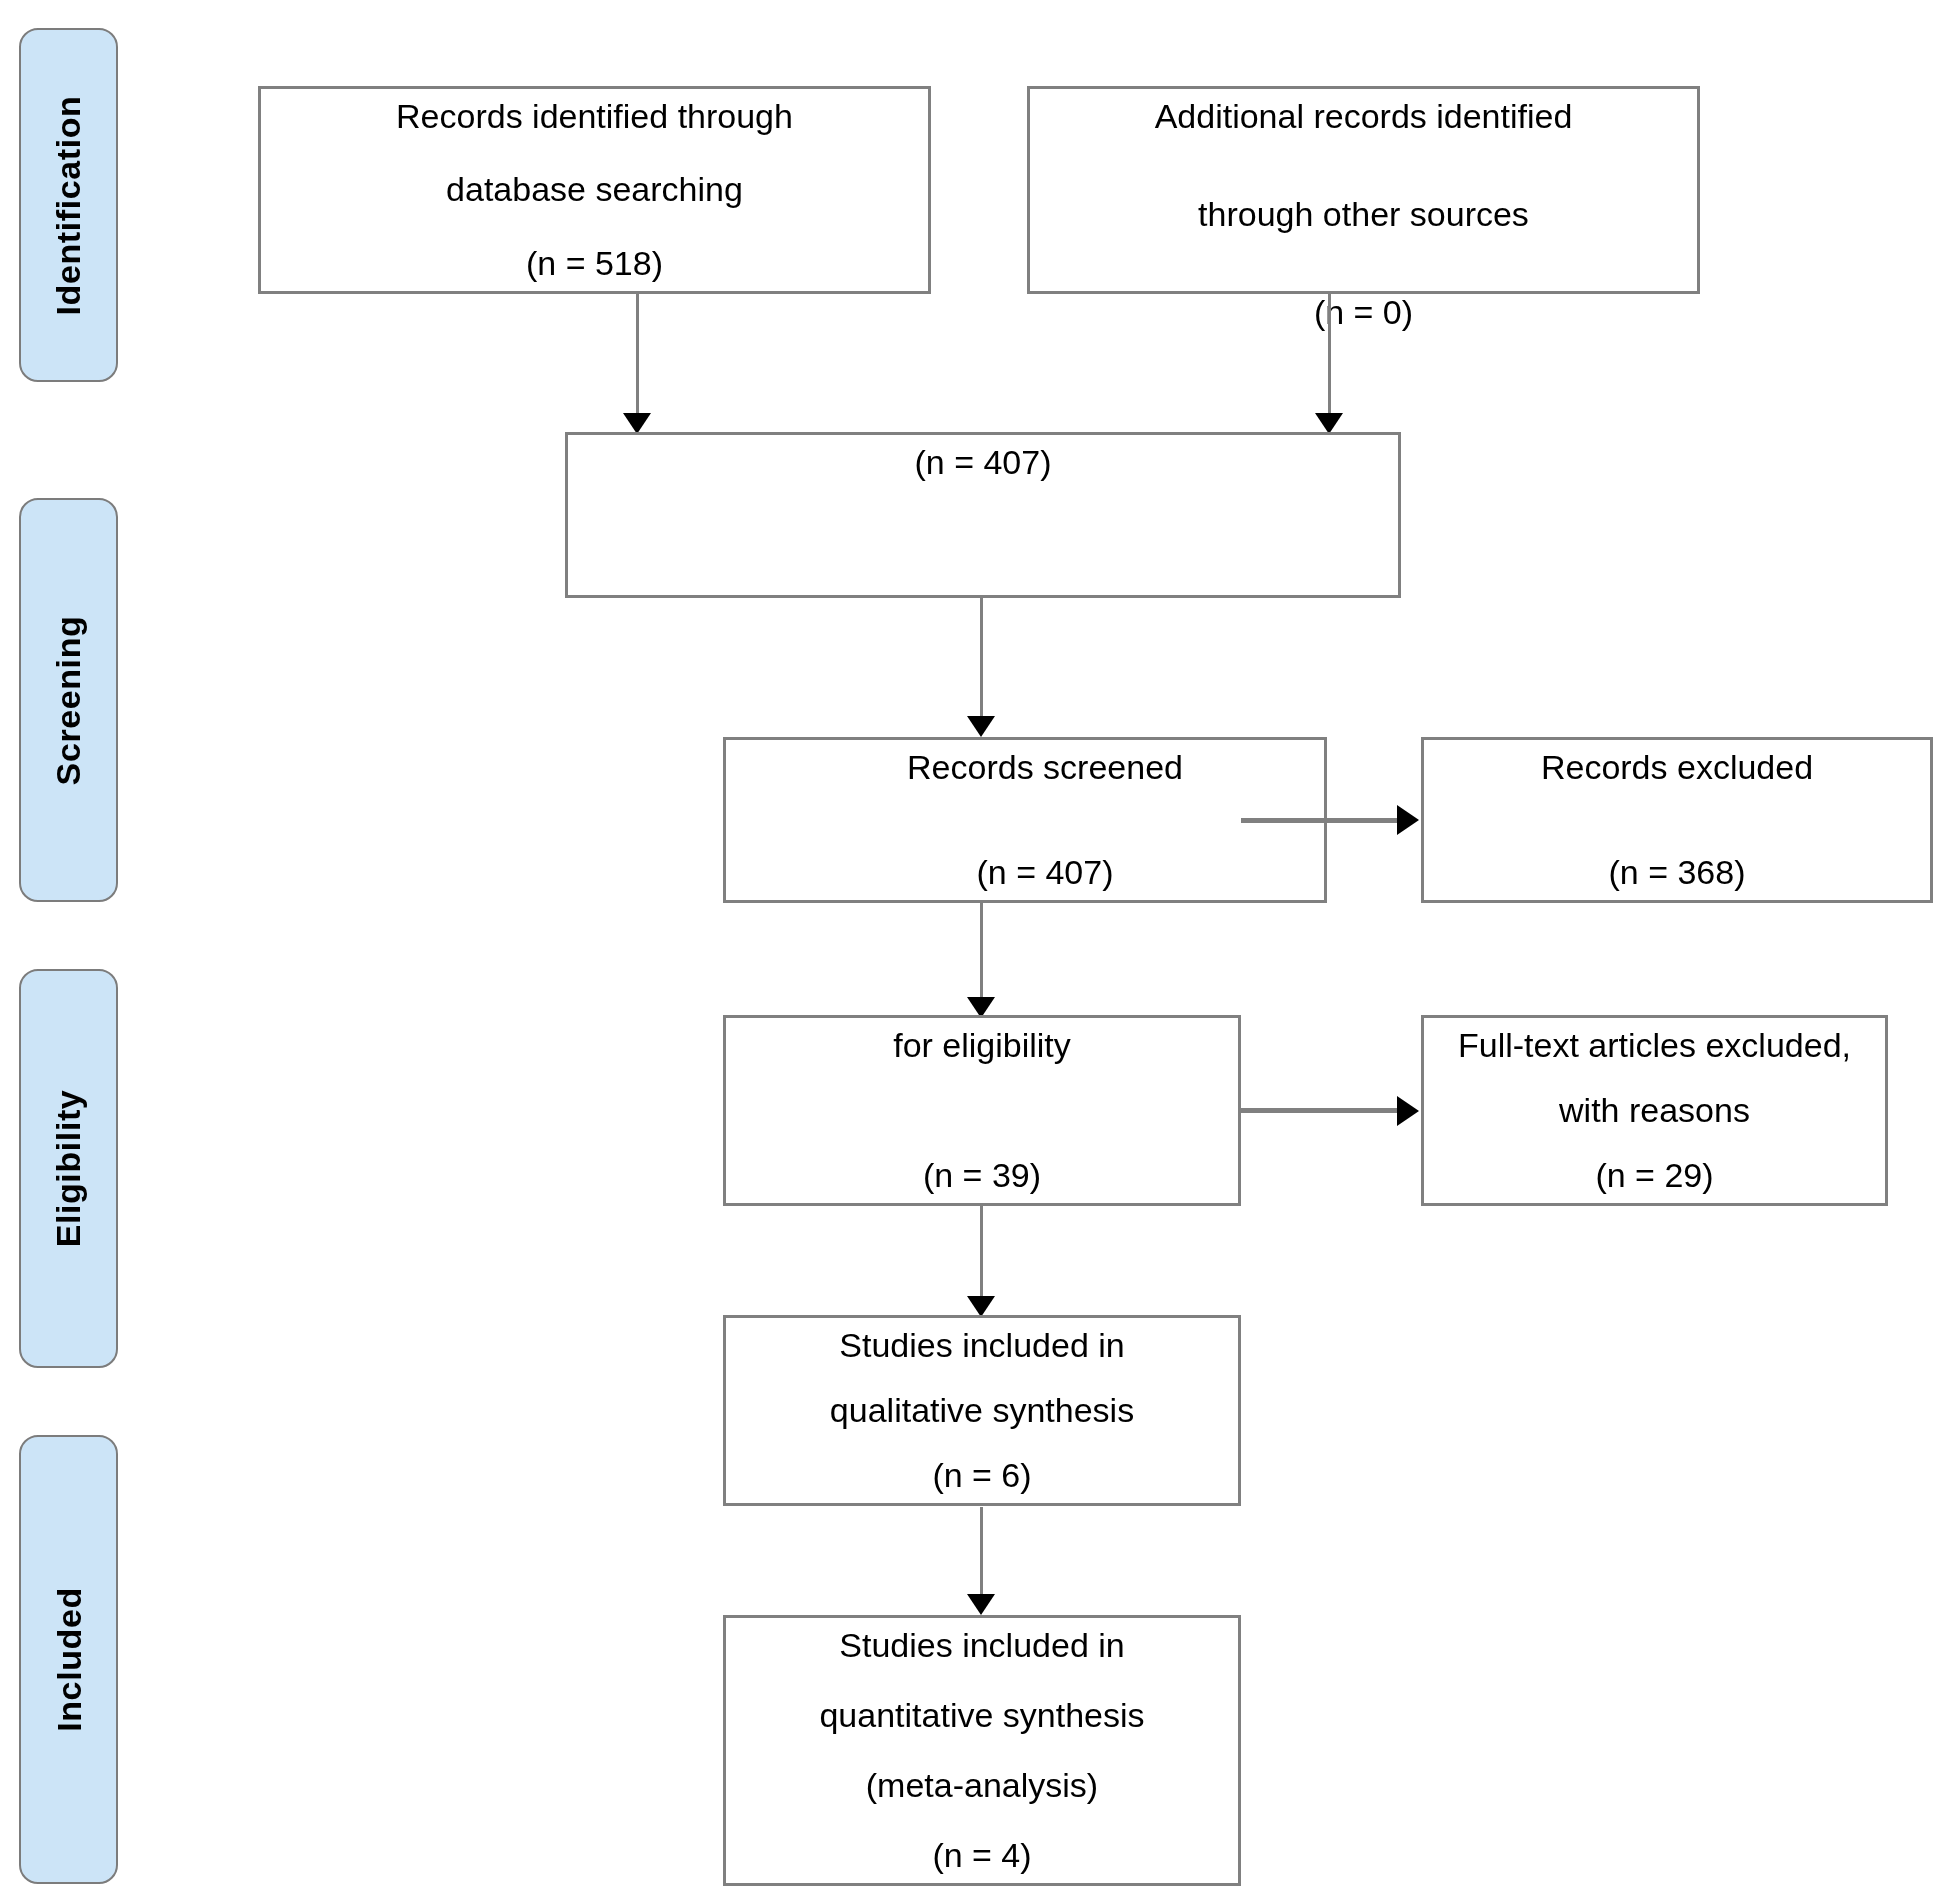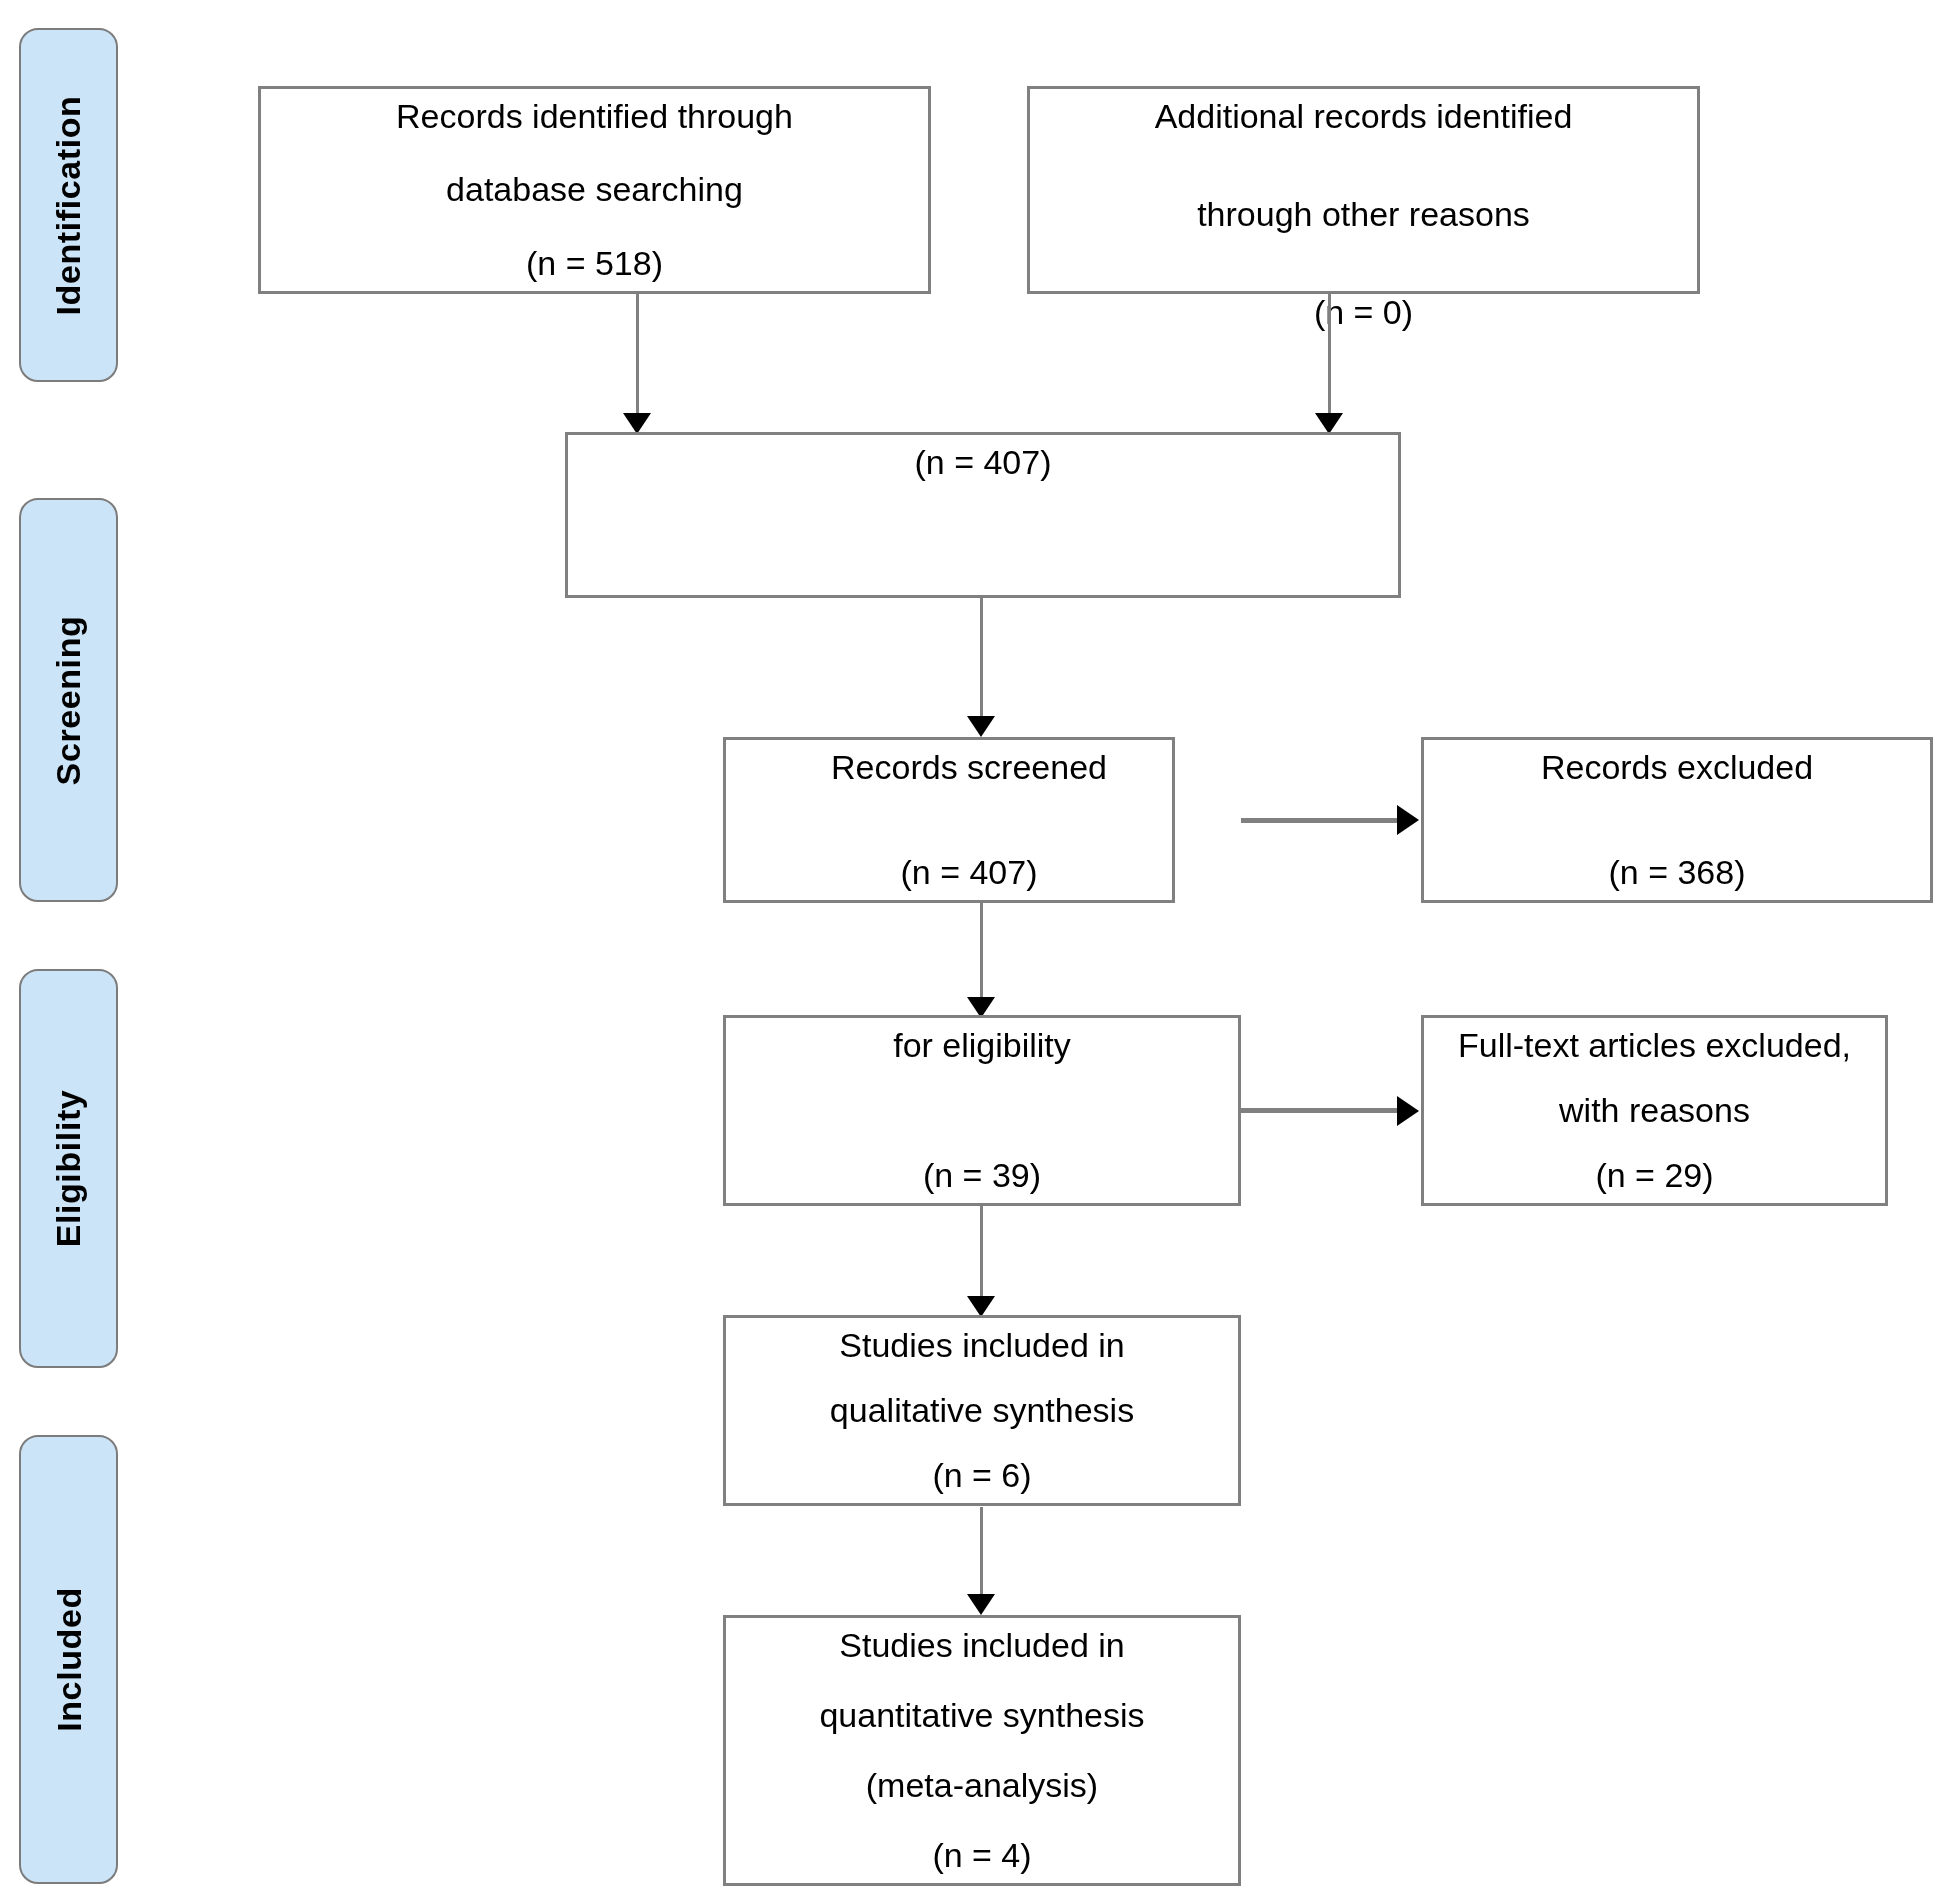--- a/index.html
+++ b/index.html
@@ -79,38 +79,38 @@
   </div>
 
   <div class="flow-box" style="left:258px;top:86px;width:673px;height:208px;">
     <span class="ln">Records identified through</span>
     <span class="ln">database searching</span>
     <span class="ln">(n = 518)</span>
   </div>
 
   <div class="flow-box" style="left:1027px;top:86px;width:673px;height:208px;gap:43px;">
     <span class="ln">Additional records identified</span>
-    <span class="ln">through other reasons</span>
+    <span class="ln">through other sources</span>
     <span class="ln">(n = 0)</span>
   </div>
 
   <div class="v-line" style="left:636px;top:294px;width:2.8px;height:127px;"></div>
   <div class="arrow-down" style="left:623px;top:413px;"></div>
 
   <div class="v-line" style="left:1328px;top:294px;width:2.8px;height:127px;"></div>
   <div class="arrow-down" style="left:1315px;top:413px;"></div>
 
   <div class="flow-box" style="left:565px;top:432px;width:836px;height:166px;">
     <span class="ln">(n = 407)</span>
   </div>
 
   <div class="v-line" style="left:980px;top:598px;width:2.8px;height:127px;"></div>
   <div class="arrow-down" style="left:967px;top:716px;"></div>
 
-  <div class="flow-box" style="left:723px;top:737px;width:452px;height:166px;padding-left:40px;">
+  <div class="flow-box" style="left:723px;top:737px;width:604px;height:166px;padding-left:40px;">
     <span class="ln">Records screened</span>
     <span class="ln">(n = 407)</span>
   </div>
 
   <div class="flow-box" style="left:1421px;top:737px;width:512px;height:166px;">
     <span class="ln">Records excluded</span>
     <span class="ln">(n = 368)</span>
   </div>
 
   <div class="h-line" style="left:1241px;top:818px;width:161px;"></div>

